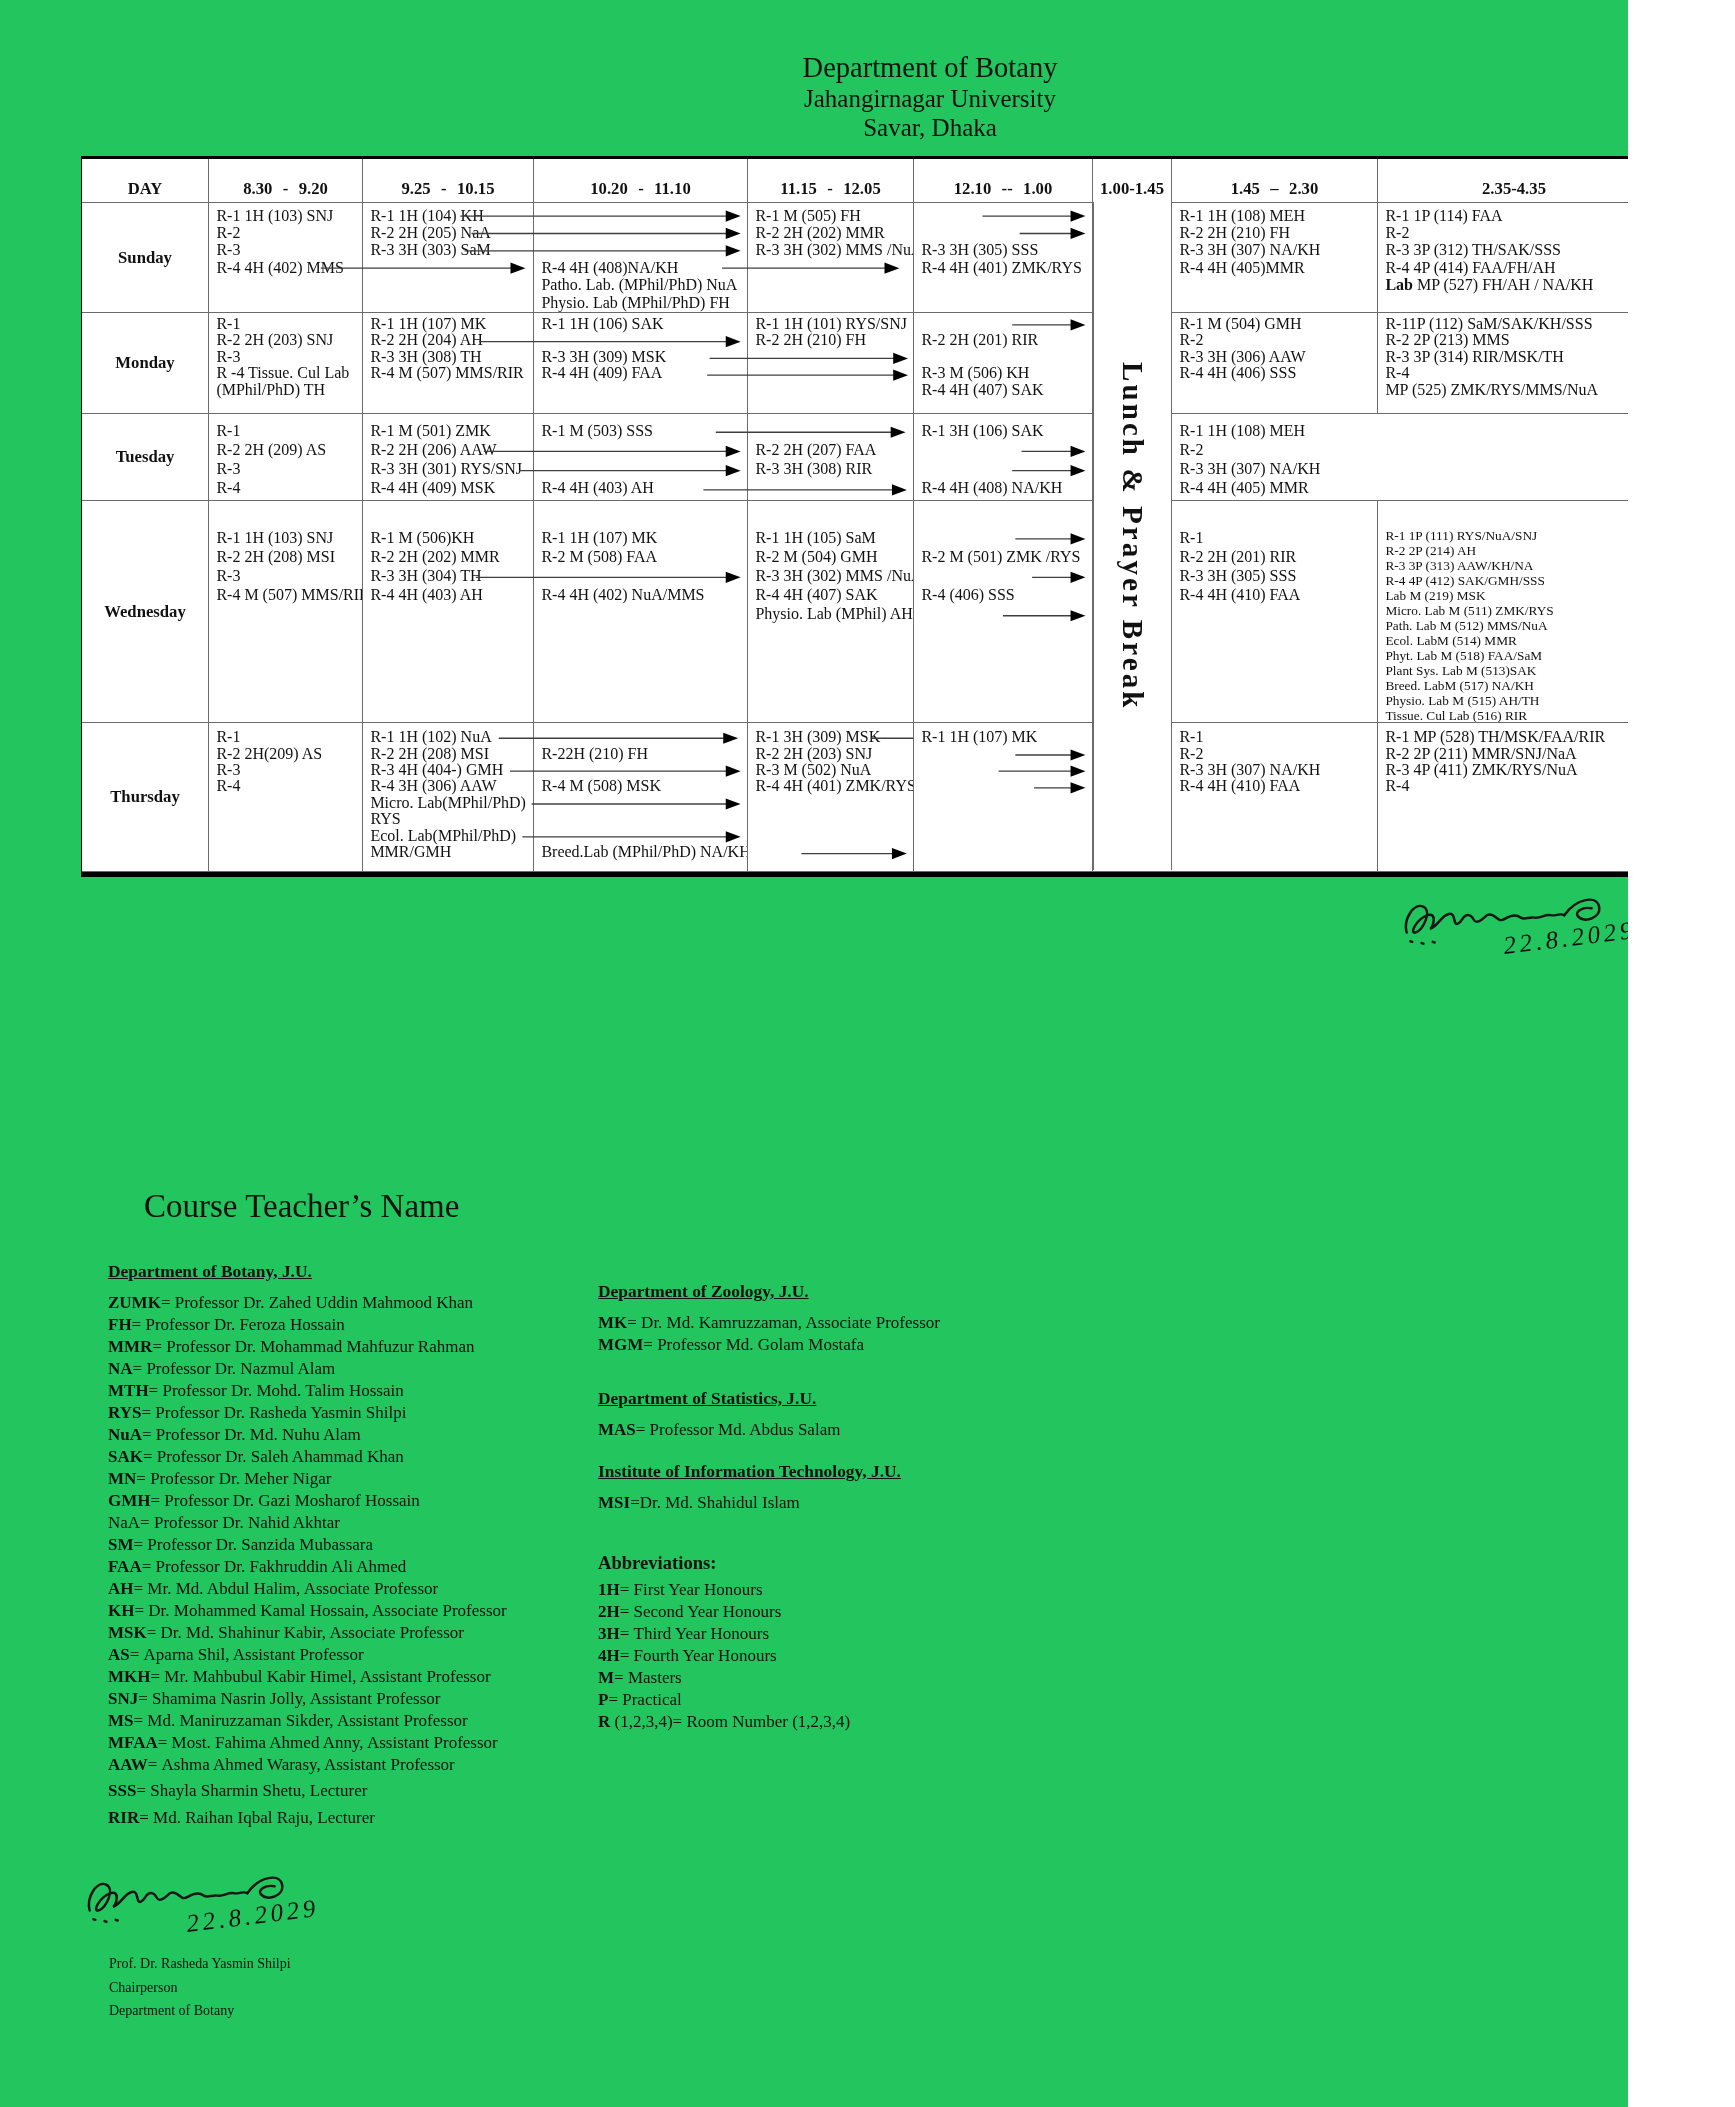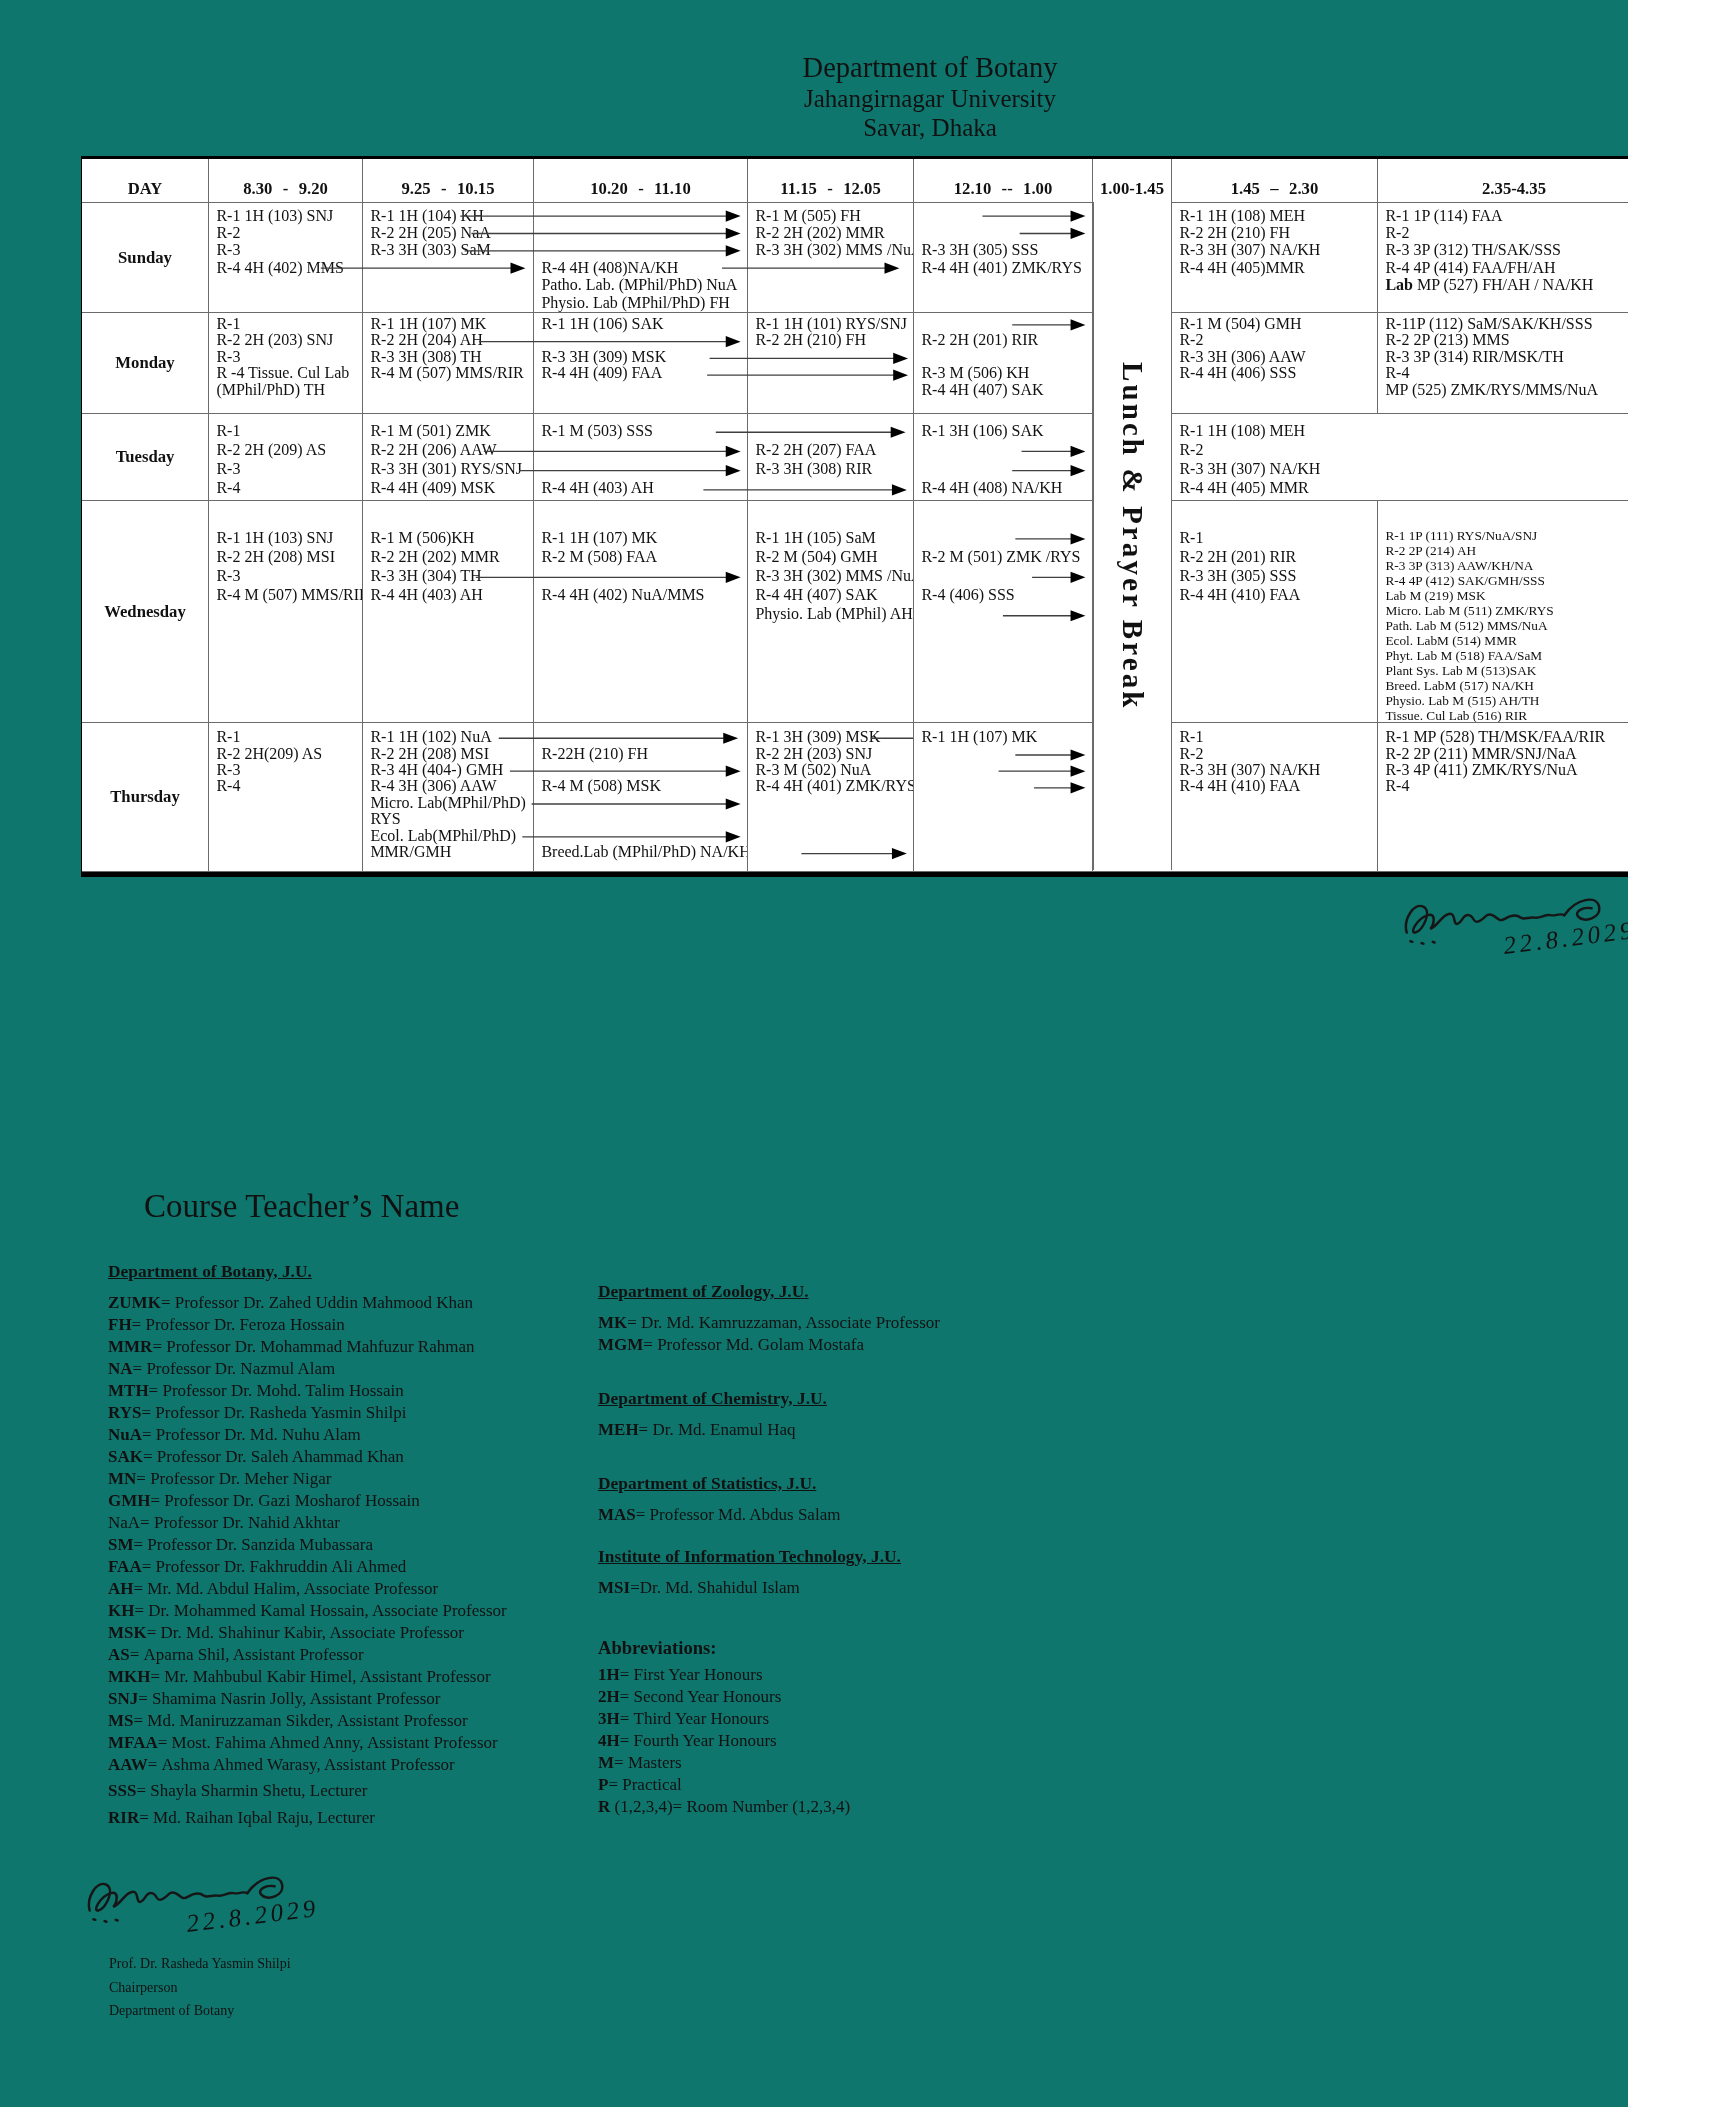--- a/index.html
+++ b/index.html
@@ -1,16 +1,16 @@
 <!DOCTYPE html>
 <html style="font-size:10px"><head>
 <meta charset="utf-8">
 <style>
   html,body{margin:0;padding:0;}
-  .page{position:relative;width:1628px;height:2108px;background:#0f766e;overflow:hidden;
+  .page{position:relative;width:1628px;height:2108px;background:#22c55e;overflow:hidden;
         font-family:"Liberation Serif","DejaVu Serif",serif;color:#111;}
   
   .titleblock{position:absolute;left:620px;top:52px;width:620px;text-align:center;}
   .title-main{font-size:28.5px;line-height:32px;}
   .title-sub{font-size:25px;line-height:29px;}
   
   .tt{position:absolute;left:81px;top:156px;width:1569px;
       border:1.9px solid #000;border-top-width:3.7px;border-bottom-width:5.6px;background:#fff;}
   .trow{display:grid;grid-template-columns:127px 154px 171px 214px 166px 179px 79px 206px 272px;
         border-bottom:1.2px solid #6b6b6b;position:relative;}
@@ -423,24 +423,20 @@
       <div class="entry"><span class="k">AAW</span>=&nbsp;Ashma Ahmed Warasy, Assistant Professor</div>
       <div class="entry gap"><span class="k">SSS</span>=&nbsp;Shayla Sharmin Shetu,  Lecturer</div>
       <div class="entry gap"><span class="k">RIR</span>=&nbsp;Md. Raihan Iqbal Raju,  Lecturer</div>
     </div>
   <div class="col-right" id="col-right">
       <div class="tblock">
         <div class="tb-heading">Department of Zoology, J.U.</div>
         <div class="entry"><span class="k">MK</span>=&nbsp;Dr. Md. Kamruzzaman, Associate Professor</div>
         <div class="entry"><span class="k">MGM</span>=&nbsp;Professor Md. Golam Mostafa</div>
       </div>
-      <div class="tblock">
-        <div class="tb-heading">Department of Chemistry, J.U.</div>
-        <div class="entry"><span class="k">MEH</span>=&nbsp;Dr. Md. Enamul Haq</div>
-      </div>
       <div class="tblock tight">
         <div class="tb-heading">Department of Statistics, J.U.</div>
         <div class="entry"><span class="k">MAS</span>=&nbsp;Professor Md. Abdus Salam</div>
       </div>
       <div class="tblock tight">
         <div class="tb-heading">Institute of Information Technology, J.U.</div>
         <div class="entry"><span class="k">MSI</span>=Dr. Md. Shahidul Islam</div>
       </div>
       <div class="abbr-heading">Abbreviations:</div>
       <div class="entry"><span class="k">1H</span>=&nbsp;First Year Honours</div>

